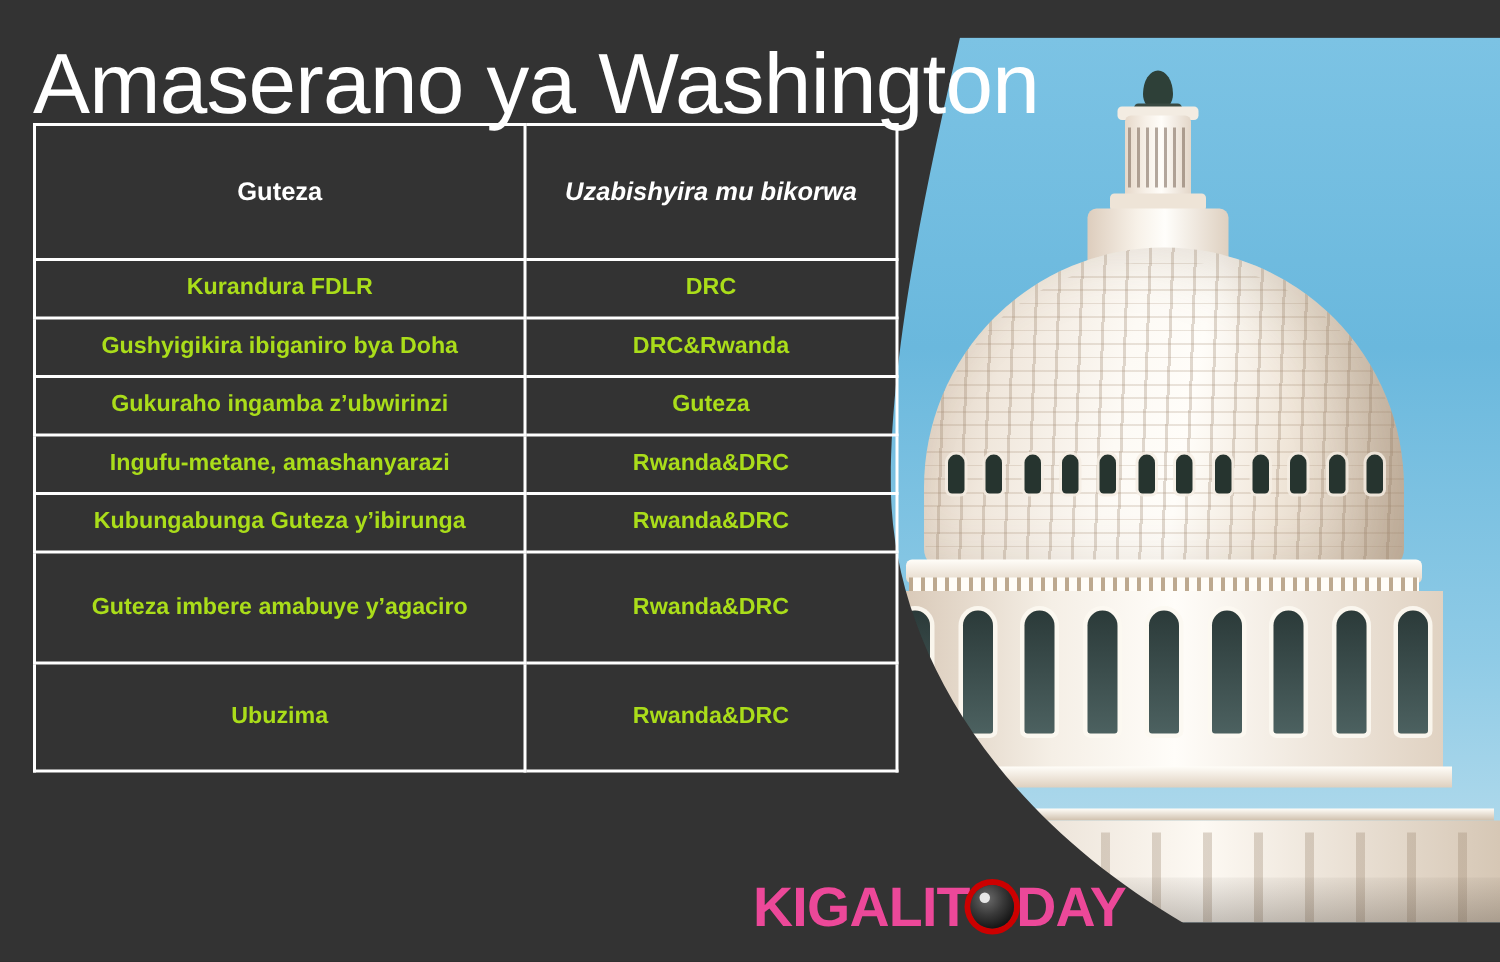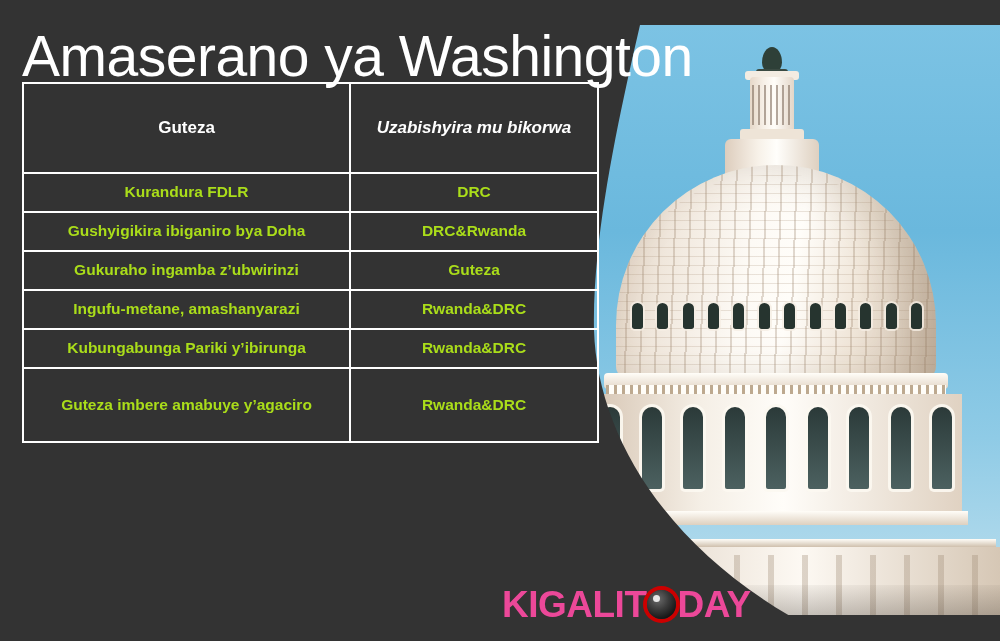--- a/index.html
+++ b/index.html
@@ -392,25 +392,29 @@
       </tr>
       <tr>
         <td>Gukuraho ingamba z’ubwirinzi</td>
         <td>Guteza</td>
       </tr>
       <tr>
         <td>Ingufu-metane, amashanyarazi</td>
         <td>Rwanda&amp;DRC</td>
       </tr>
       <tr>
-        <td>Kubungabunga Pariki y’ibirunga</td>
+        <td>Kubungabunga Guteza y’ibirunga</td>
         <td>Rwanda&amp;DRC</td>
       </tr>
       <tr class="tall">
         <td>Guteza imbere amabuye y’agaciro</td>
+        <td>Rwanda&amp;DRC</td>
+      </tr>
+      <tr class="tall-last">
+        <td>Ubuzima</td>
         <td>Rwanda&amp;DRC</td>
       </tr>
     </tbody>
   </table>
 
   <div id="watermark">
     <span>KIGALIT</span>
     <span class="wm-eye"></span>
     <span>DAY</span>
   </div>

